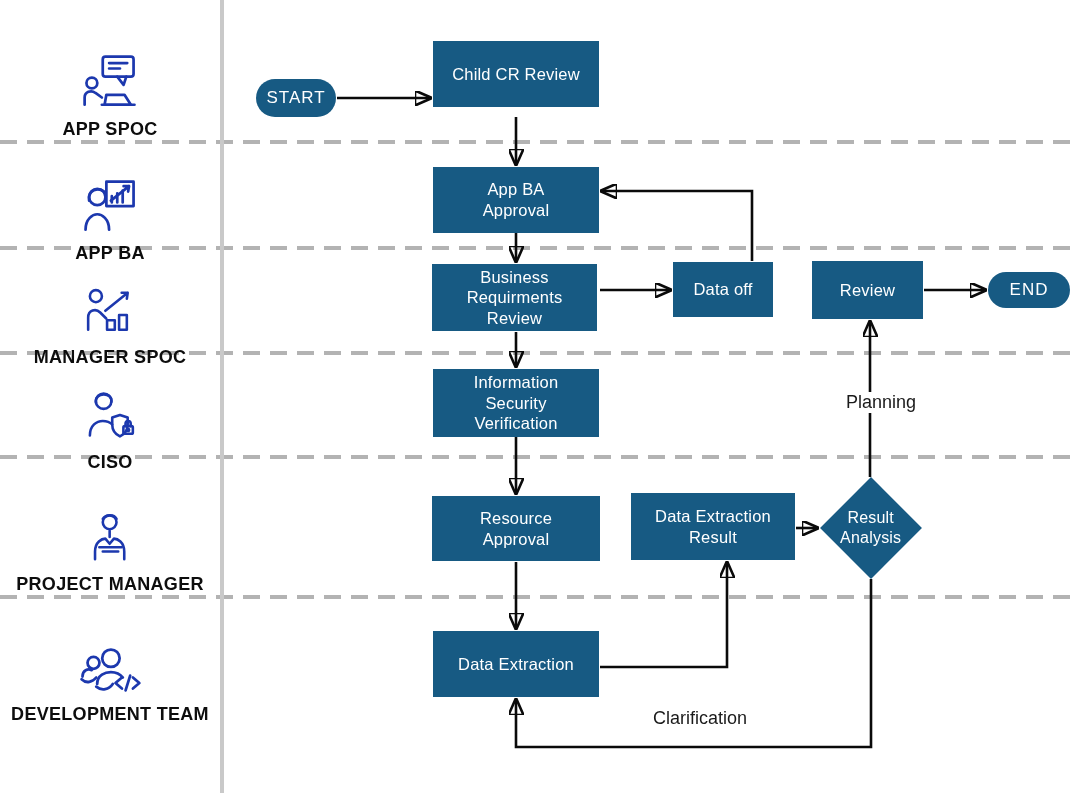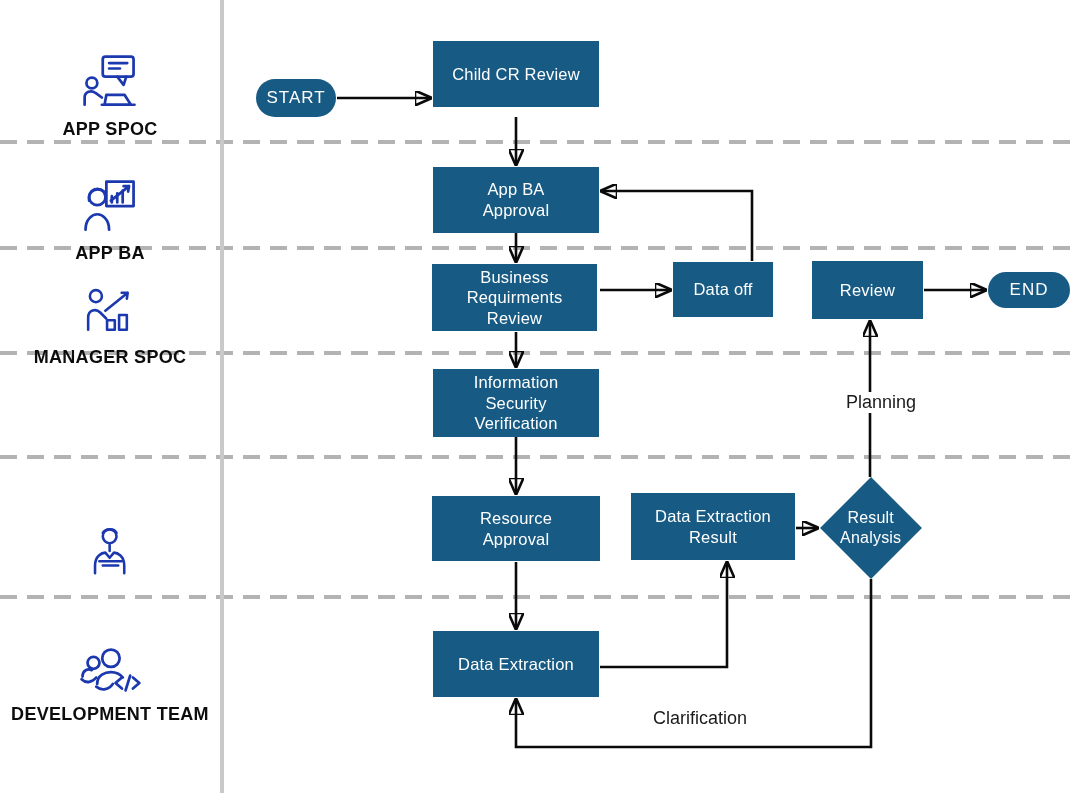--- a/index.html
+++ b/index.html
@@ -85,33 +85,50 @@
           <circle cx="15" cy="13" r="7"></circle>
           <path d="M6 52 v-14 c0 -9 9 -11 14 -6 l7 7"></path>
           <path d="M28 52 v-11 h9 v11 z M42 52 v-17 h9 v17 z"></path>
           <path d="M26 30 L52 9 M45 9 l7 0 l-1 7"></path>
         </g>
       </svg>
     </span>
     <span class="lane-label">MANAGER SPOC</span>
   </div>
 
+  <div class="lane" style="top:353px;height:104px">
+    <span class="lane-icon">
+      <svg width="55" height="55" viewBox="0 0 64 64">
+        <g class="ic">
+          <circle cx="24" cy="13" r="9"></circle>
+          <path d="M15 15 c-2 -13 20 -13 18 -1"></path>
+          <path d="M8 53 c0 -12 8 -17 15 -17 c5 0 8 1 11 4"></path>
+          <path d="M34 32 l9 -3 l9 3 v8 c0 8 -5 12 -9 14 c-4 -2 -9 -6 -9 -14 z"></path>
+          <rect x="47" y="42" width="11" height="9" rx="1.5"></rect>
+          <path d="M49.5 42 v-3 a3 3 0 0 1 6 0 v3"></path>
+          <circle cx="52.5" cy="46.5" r="1.2" fill="#1c38ae"></circle>
+        </g>
+      </svg>
+    </span>
+    <span class="lane-label">CISO</span>
+  </div>
 
   <div class="lane" style="top:457px;height:140px">
     <span class="lane-icon">
       <svg width="55" height="55" viewBox="0 0 64 64">
         <g class="ic">
           <circle cx="31" cy="12" r="8"></circle>
           <path d="M23 8 c3 -5 13 -6 16 0"></path>
           <path d="M14 55 v-9 c0 -11 8 -15 12 -15 l5 6 l5 -6 c4 0 12 4 12 15 v9"></path>
           <path d="M31 22 v7"></path>
           <path d="M19 41 h26 M23 46 h18"></path>
         </g>
       </svg>
     </span>
+    <span class="lane-label">PROJECT MANAGER</span>
   </div>
 
   <div class="lane" style="top:597px;height:196px;justify-content:flex-start;padding-top:24px;box-sizing:border-box">
     <span class="lane-icon">
       <svg width="66" height="50" viewBox="0 0 72 54">
         <g class="ic">
           <circle cx="18" cy="17" r="6.5"></circle>
           <circle cx="37" cy="12" r="9.5"></circle>
           <path d="M6 32 c0 -7 6 -9 10 -7"></path>
           <path d="M5 35 c5 5 12 3 16 -2"></path>

